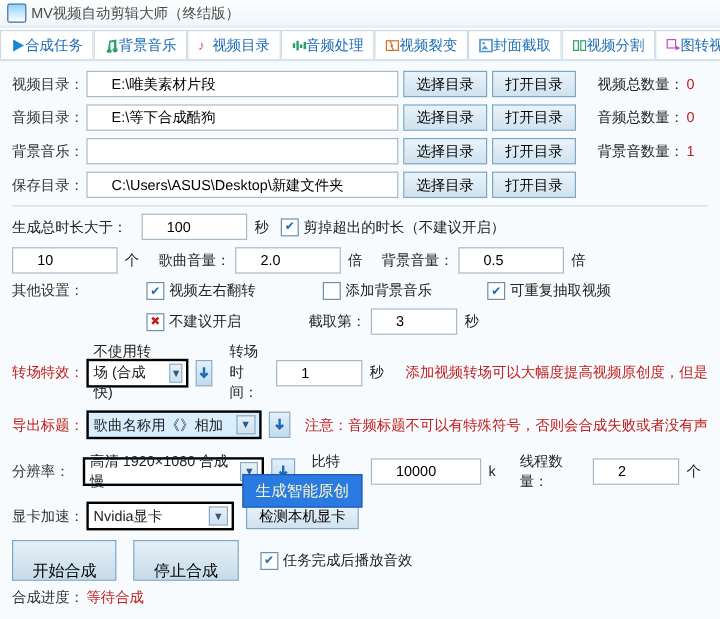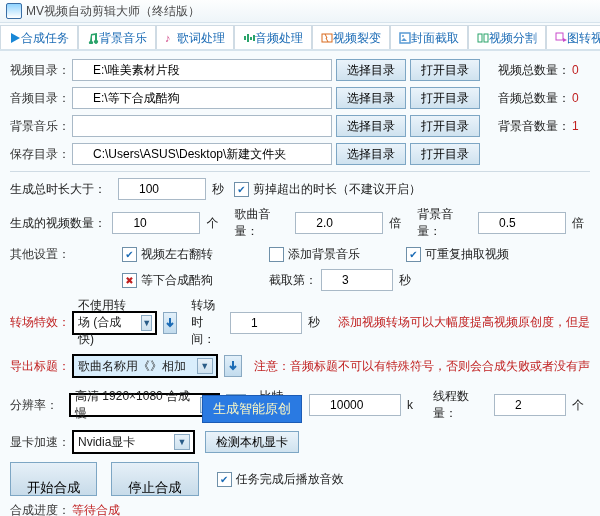--- a/index.html
+++ b/index.html
@@ -54,21 +54,21 @@
       <div class="tab">
         <span class="ti"><svg width="12" height="12">
             <path d="M4 2 L10 1 L10 8 A2 2 0 1 1 8 8 L8 3 L5 3.5 L5 9 A2 2 0 1 1 3 9 Z" fill="#2aa36a"></path>
           </svg></span>
         <span>背景音乐</span>
       </div>
       <div class="tab">
         <span class="ti"><svg width="12" height="12">
             <text x="0" y="10" font-size="11" fill="#d14b8a">♪</text>
           </svg></span>
-        <span>歌词处理</span>
+        <span>视频目录</span>
       </div>
       <div class="tab">
         <span class="ti"><svg width="12" height="12">
             <rect x="1" y="4" width="2" height="4" fill="#2aa36a"></rect>
             <rect x="4" y="2" width="2" height="8" fill="#2aa36a"></rect>
             <rect x="7" y="5" width="2" height="3" fill="#2aa36a"></rect>
             <rect x="10" y="3" width="2" height="6" fill="#2aa36a"></rect>
           </svg></span>
         <span>音频处理</span>
       </div>
@@ -141,21 +141,20 @@
   <span style="width:104px">生成总时长大于：</span>
   <input type="text" class="small" value="100" style="">
   <span class="unit">秒</span>
   <span class="check">
           <span class="cb ck"></span>
           <span>剪掉超出的时长（不建议开启）</span>
         </span>
 </div>
 
 <div class="row">
-  <span style="width:104px">生成的视频数量：</span>
   <input type="text" class="small" value="10" style="">
   <span class="unit">个</span>
   <span style="margin-left:6px">歌曲音量：</span>
   <input type="text" class="small" value="2.0" style="">
   <span class="unit">倍</span>
   <span style="margin-left:6px">背景音量：</span>
   <input type="text" class="small" value="0.5" style="">
   <span class="unit">倍</span>
 </div>
 
@@ -175,21 +174,21 @@
   <span class="check">
           <span class="cb ck"></span>
           <span>可重复抽取视频</span>
         </span>
 </div>
 <div class="row">
   <span class="lbl"></span>
   <span style="width:46px"></span>
   <span class="check">
           <span class="cb" style="color:#c02020">✖</span>
-          <span>等下合成酷狗</span>
+          <span>不建议开启</span>
         </span>
   <span style="width:40px"></span>
   <span>截取第：</span>
   <input type="text" class="smaller" value="3" style="">
   <span class="unit">秒</span>
 </div>
 
 <div class="row">
   <span class="lbl red">转场特效：</span>
   <span class="sel" style="width:128px">

